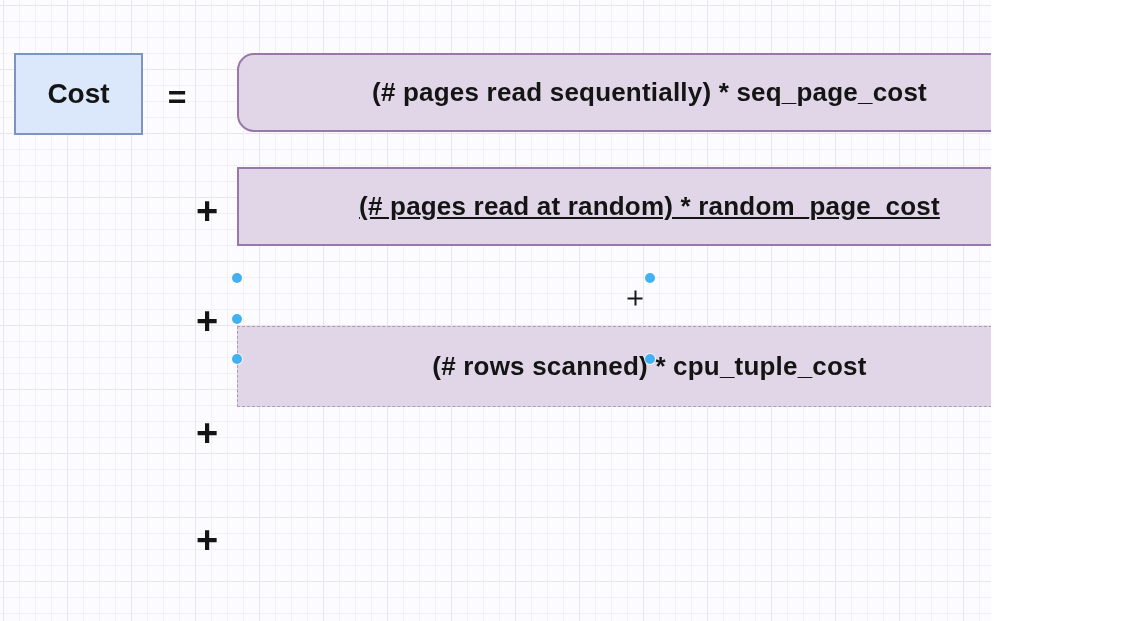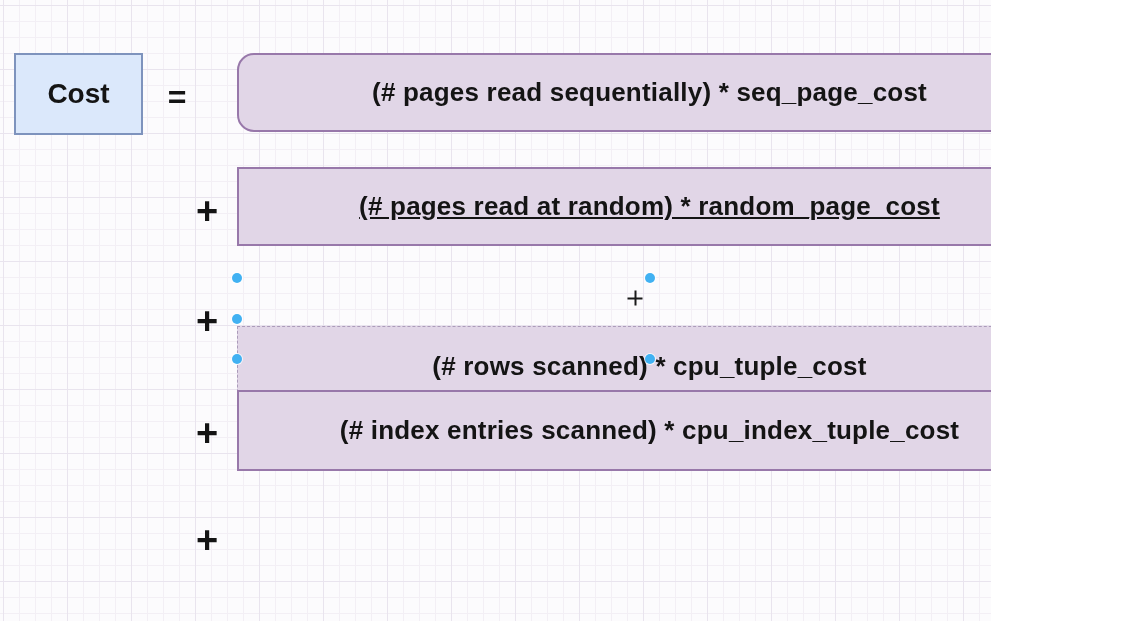--- a/index.html
+++ b/index.html
@@ -124,19 +124,16 @@
   <div class="handle" style="left:1062px; top:278px;"></div>
   <div class="handle" style="left:237px;  top:319px;"></div>
   <div class="handle" style="left:1062px; top:319px;"></div>
   <div class="handle" style="left:237px;  top:359px;"></div>
   <div class="handle" style="left:650px;  top:359px;"></div>
   <div class="handle" style="left:1062px; top:359px;"></div>
   <div class="rotate-handle" style="left:1073px; top:267px;"></div>
   <div class="crosshair" style="left:635px; top:298px;"></div>
 
   <span class="op plus" style="top:414px;">+</span>
-  <div class="shape term-box" style="top:390px; height:81px;">
-    <span>(# index entries scanned) * cpu_index_tuple_cost</span>
-  </div>
 
   <span class="op plus" style="top:521px;">+</span>
 
 </div>
 
 </body></html>

